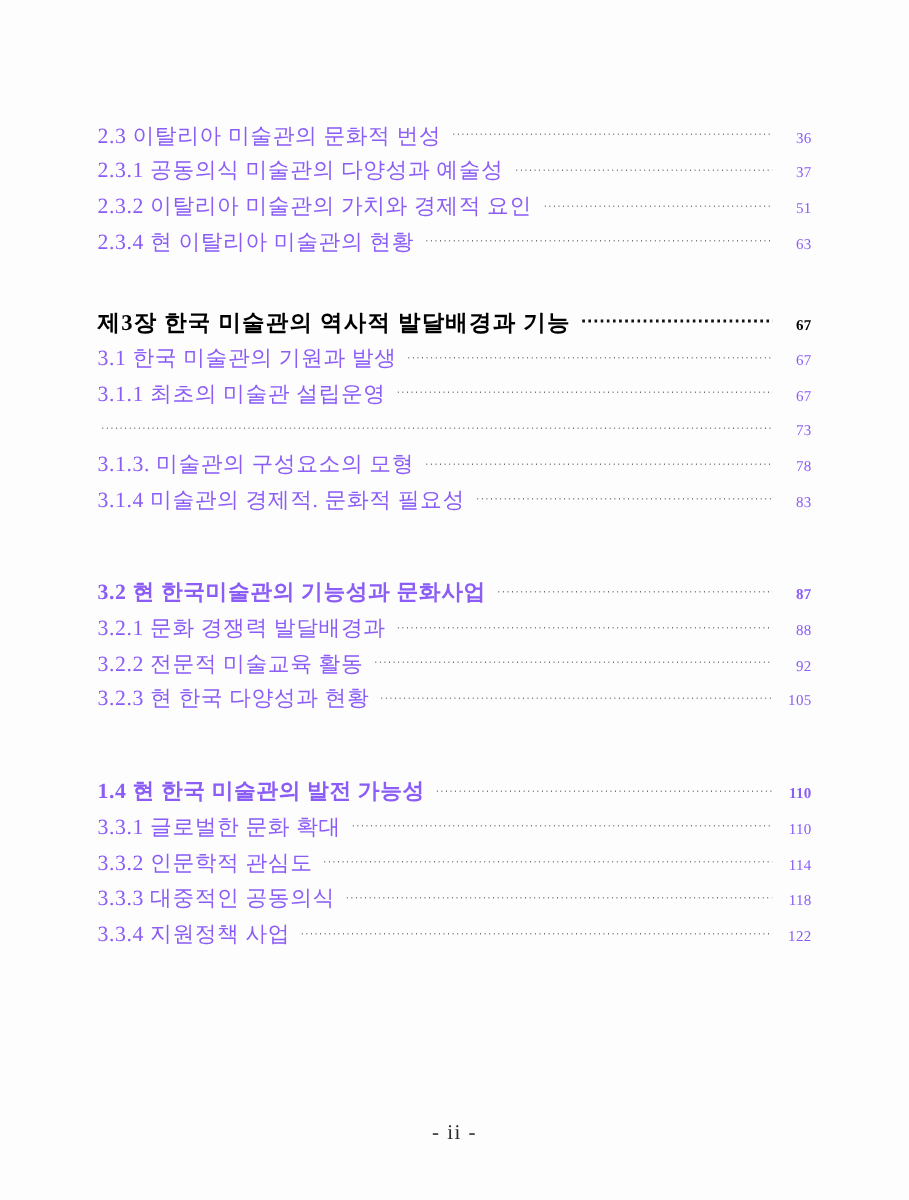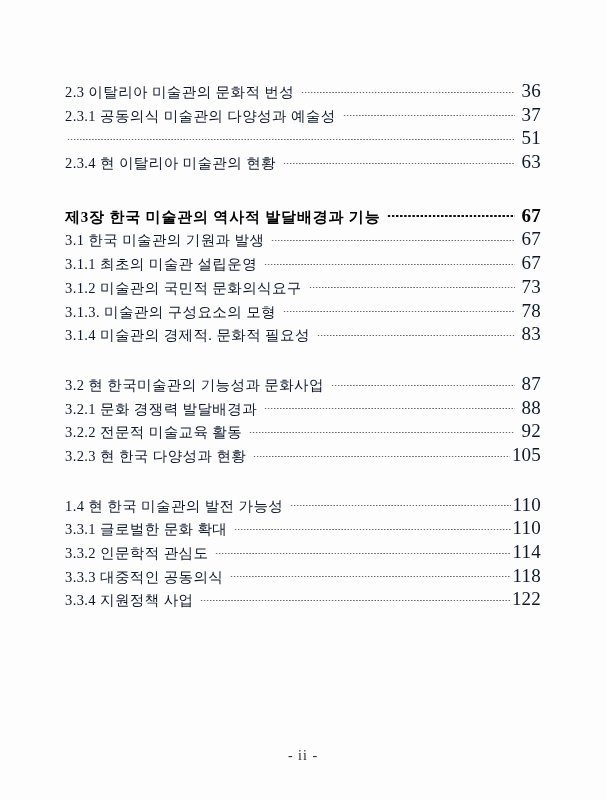--- a/index.html
+++ b/index.html
@@ -33,21 +33,21 @@
     width: 476px;
   }
 
   
   .entry {
     display: flex;
     align-items: baseline;
     height: 23.7px;
     white-space: nowrap;
     font-size: 14.5px;
-    color: #0f172a;
+    color: #8b5cf6;
   }
 
   .entry .label {
     flex: 0 0 auto;
     letter-spacing: 0.4px;
     padding-right: 5px;
   }
 
   .entry .leader {
     flex: 1 1 auto;
@@ -65,42 +65,42 @@
     height: 1px;
     background-image: radial-gradient(circle, #6a6a6a 0.55px, rgba(0,0,0,0) 0.6px);
     background-size: 3.05px 1px;
     background-repeat: repeat-x;
   }
 
   .entry .pageno {
     flex: 0 0 auto;
     min-width: 24px;
     text-align: right;
-    font-size: 19px;
+    font-size: 10px;
     letter-spacing: 0.2px;
   }
 
   
   .entry.chapter {
     font-weight: bold;
     font-size: 15px;
     color: #000000;
   }
   .entry.chapter .label { letter-spacing: 0.8px; }
   .entry.chapter .leader::after {
     bottom: 0.30em;
     height: 2px;
     background-image: radial-gradient(circle, #111111 1.05px, rgba(0,0,0,0) 1.1px);
     background-size: 4.1px 2px;
   }
   .entry.chapter .pageno { font-weight: bold; }
 
   
   .gap-1 { margin-top: 30px; }
-  .gap-2 { margin-top: 26px; }
+  .gap-2 { margin-top: 38px; font-weight: bold; }
 
   
   .folio {
     position: absolute;
     left: 0;
     top: 748px;
     width: 606px;
     text-align: center;
     font-size: 14px;
     color: #2b2b2b;
@@ -117,20 +117,21 @@
         <span class="label">2.3 이탈리아 미술관의 문화적 번성</span>
         <span class="leader"></span>
         <span class="pageno">36</span>
       </div>
       <div class="entry">
         <span class="label">2.3.1 공동의식 미술관의 다양성과 예술성</span>
         <span class="leader"></span>
         <span class="pageno">37</span>
       </div>
       <div class="entry">
+        <span class="label">2.3.2 이탈리아 미술관의 가치와 경제적 요인</span>
         <span class="leader"></span>
         <span class="pageno">51</span>
       </div>
       <div class="entry">
         <span class="label">2.3.4 현 이탈리아 미술관의 현황</span>
         <span class="leader"></span>
         <span class="pageno">63</span>
       </div>
       <div class="entry chapter gap-1">
         <span class="label">제3장 한국 미술관의 역사적 발달배경과 기능</span>
@@ -141,21 +142,20 @@
         <span class="label">3.1 한국 미술관의 기원과 발생</span>
         <span class="leader"></span>
         <span class="pageno">67</span>
       </div>
       <div class="entry">
         <span class="label">3.1.1 최초의 미술관 설립운영</span>
         <span class="leader"></span>
         <span class="pageno">67</span>
       </div>
       <div class="entry">
-        <span class="label">3.1.2 미술관의 국민적 문화의식요구</span>
         <span class="leader"></span>
         <span class="pageno">73</span>
       </div>
       <div class="entry">
         <span class="label">3.1.3. 미술관의 구성요소의 모형</span>
         <span class="leader"></span>
         <span class="pageno">78</span>
       </div>
       <div class="entry">
         <span class="label">3.1.4  미술관의 경제적. 문화적 필요성</span>

